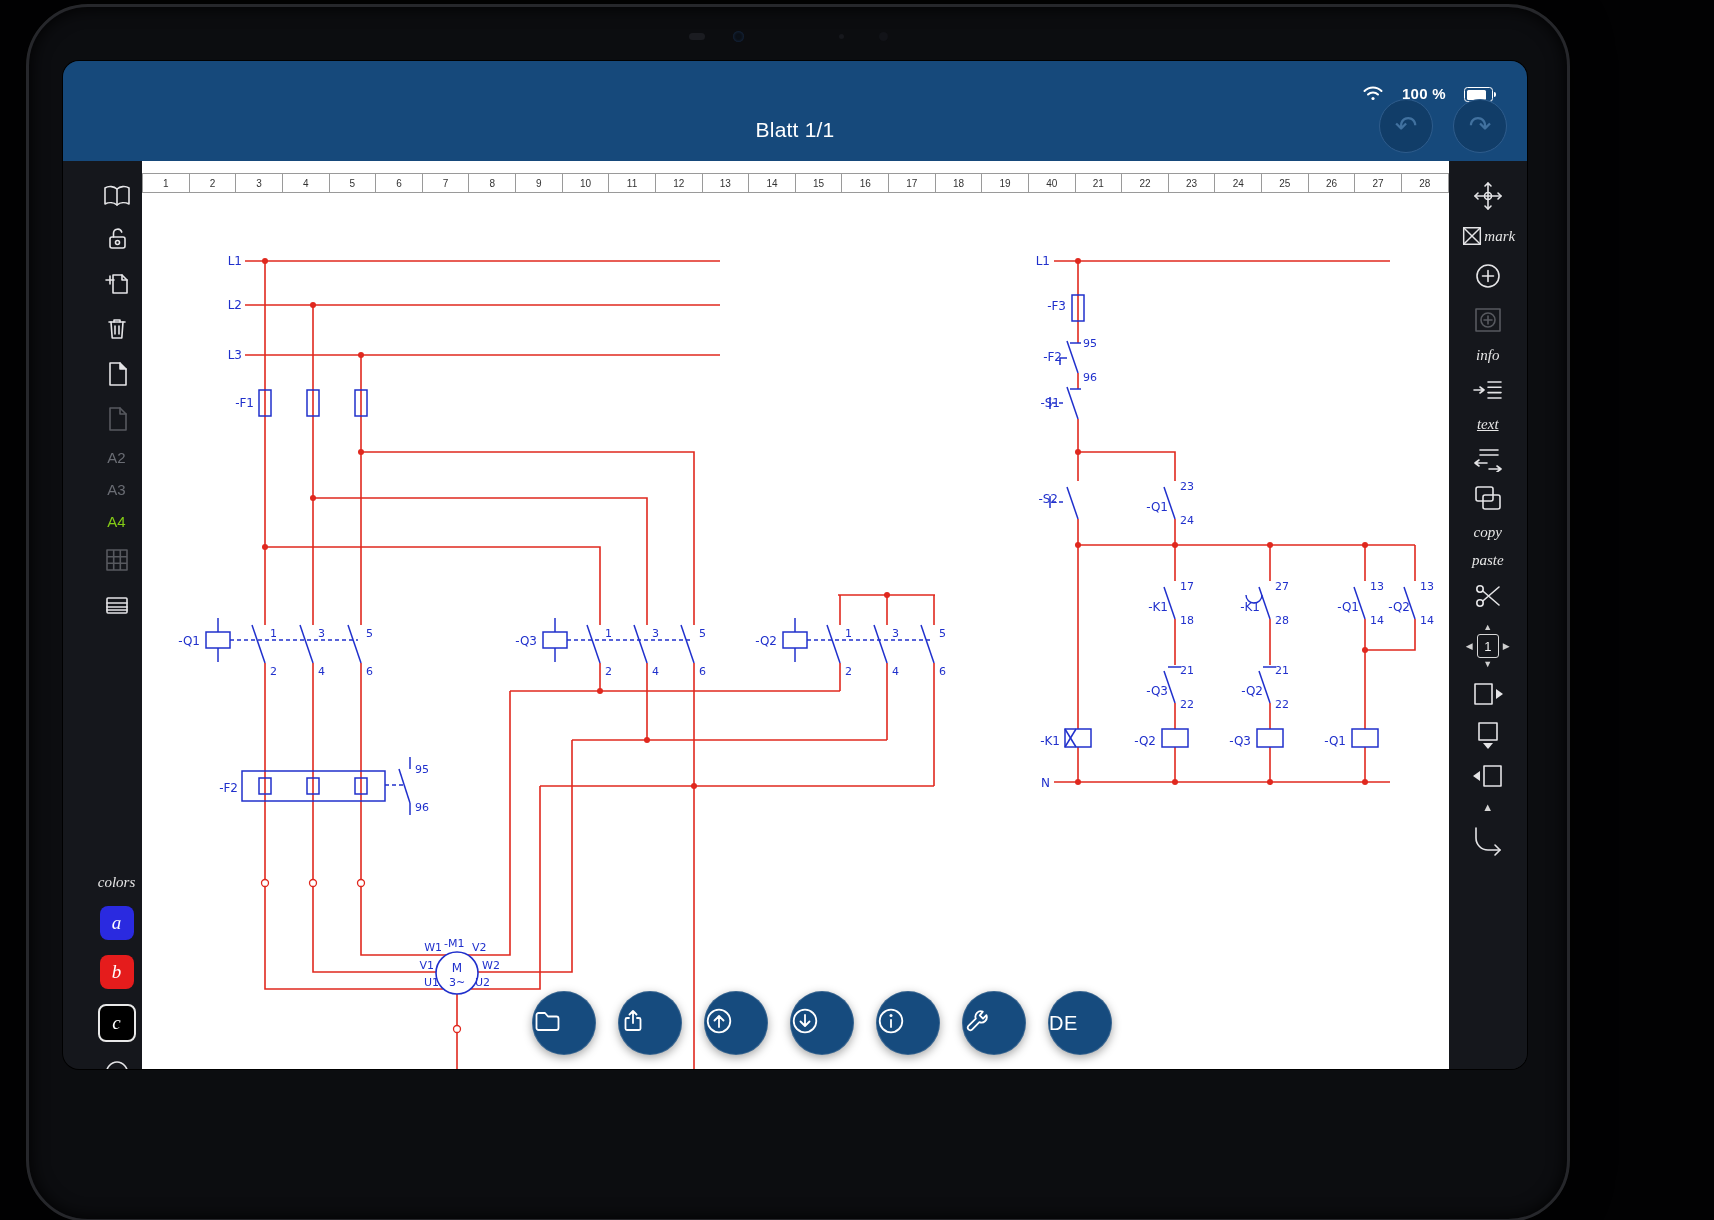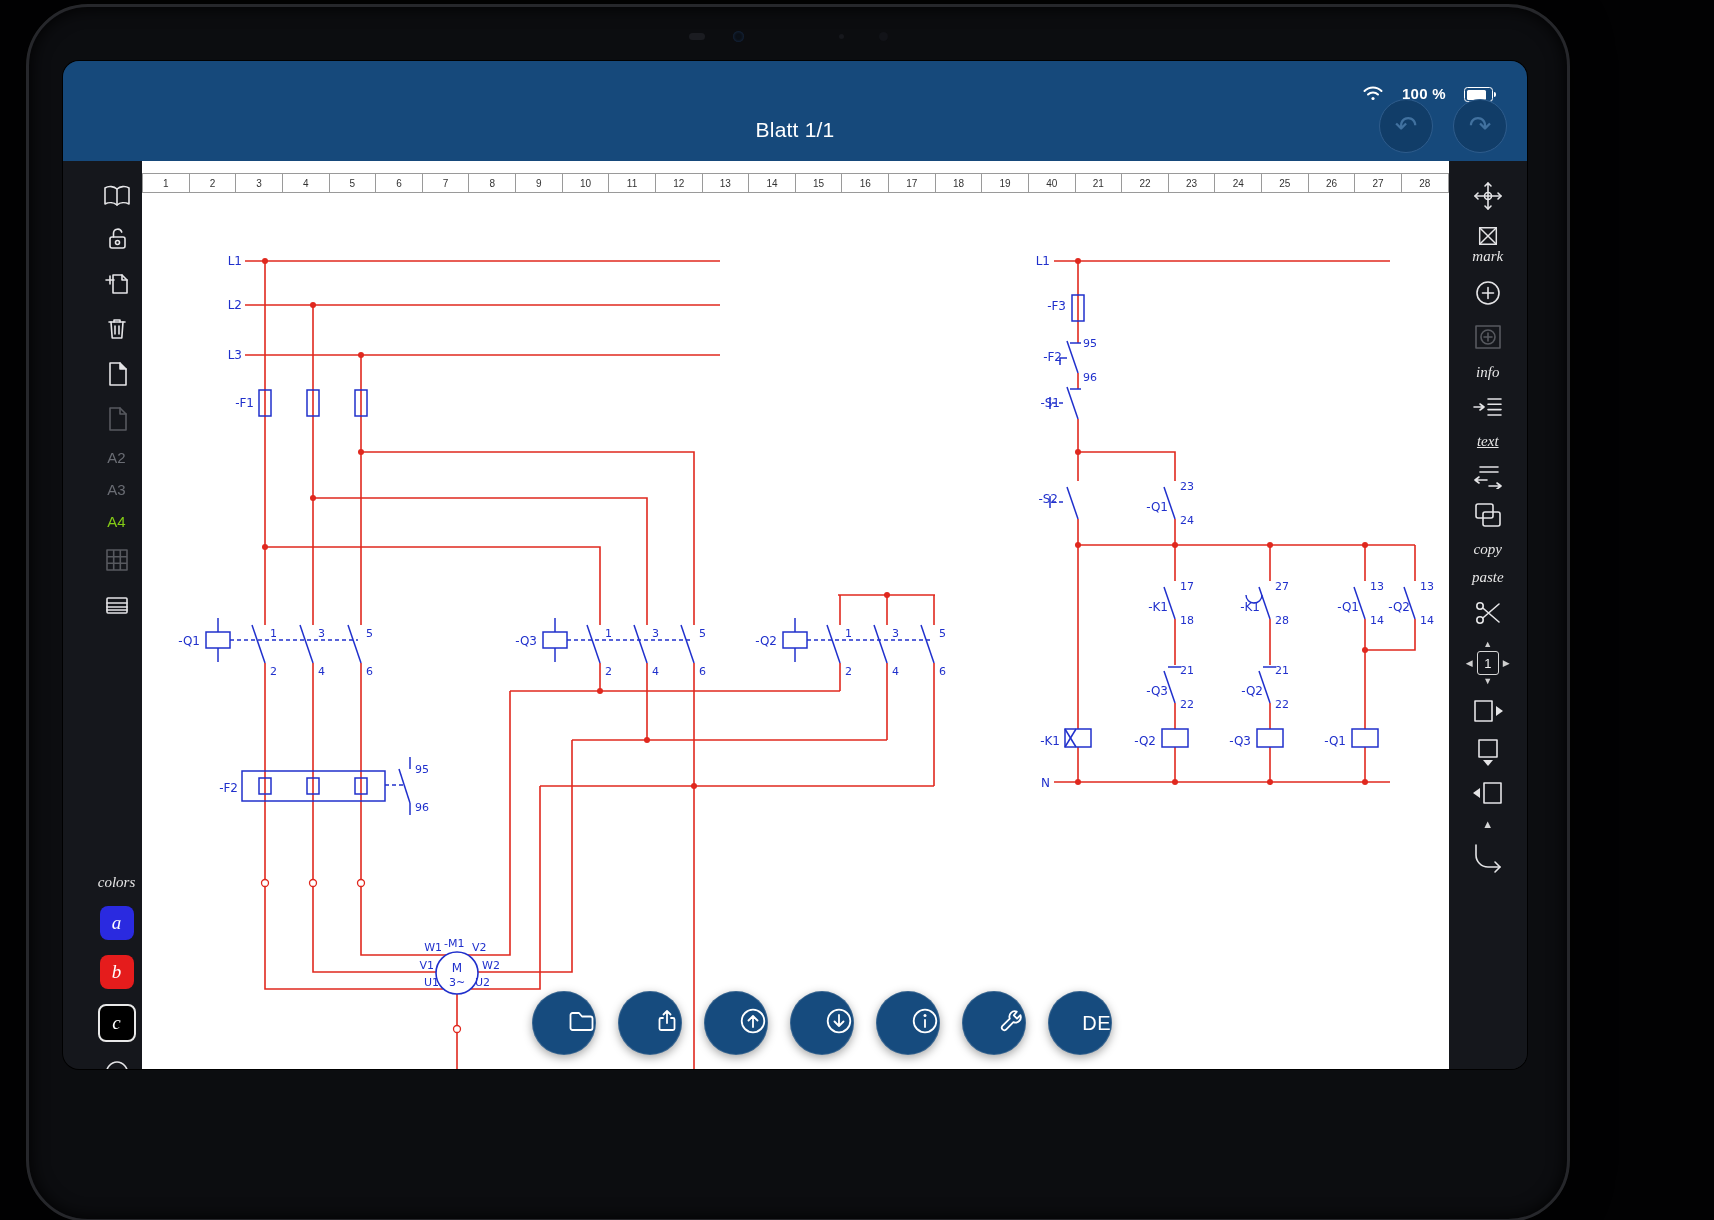--- a/index.html
+++ b/index.html
@@ -40,21 +40,21 @@
   .stepper .numbox{width:20px;height:22px;border:1.5px solid #d6d6d6;border-radius:3px;
     display:flex;align-items:center;justify-content:center;font-size:13px;color:#f0f0f0;}
   .ruler{position:absolute;left:0;top:12px;right:0;height:18px;display:flex;
     border-top:1px solid #9a9a9a;border-bottom:1px solid #9a9a9a;border-left:1px solid #9a9a9a;}
   .ruler-cell{flex:1;border-right:1px solid #9a9a9a;font-size:10px;color:#333;
     display:flex;align-items:center;justify-content:center;}
   #schematic-svg{position:absolute;left:0;top:30px;}
   #schematic-svg text{font-family:"DejaVu Sans", sans-serif;}
   .floatbar{position:absolute;left:390px;top:830px;display:flex;gap:22px;}
   .fbtn{width:62px;height:62px;border-radius:50%;background:#164b7e;border:1px solid rgba(255,255,255,.14);
-    display:flex;align-items:center;justify-content:flex-end;box-shadow:0 3px 10px rgba(0,0,0,.35);}
+    display:flex;align-items:center;justify-content:flex-start;box-shadow:0 3px 10px rgba(0,0,0,.35);}
   .fbtn svg{stroke:#fff;fill:none;stroke-width:1.8;stroke-linecap:round;stroke-linejoin:round;}
   .fbtn .detxt{color:#fff;font-size:20px;letter-spacing:.5px;}
   .spacer{flex:1 1 auto;}
 </style>
 </head>
 <body>
 
 <div class="device">
   <div class="cam-dot" style="left:660px;top:26px;width:16px;height:7px;background:#1b1c21;border-radius:4px;"></div>
   <div class="cam-dot" style="left:704px;top:24px;width:11px;height:11px;background:#0b1017;box-shadow:inset 0 0 3px #1c3356;"></div>
@@ -454,21 +454,21 @@
       </div>
 
       <div class="rtools">
         <span class="icon">
           <svg width="34" height="34" viewBox="0 0 34 34">
               <path d="M17,4 V30 M4,17 H30"></path>
               <path d="M17,4 l-3,3 M17,4 l3,3 M17,30 l-3,-3 M17,30 l3,-3 M4,17 l3,-3 M4,17 l3,3 M30,17 l-3,-3 M30,17 l-3,3"></path>
               <circle cx="17" cy="17" r="3.5"></circle>
             </svg>
         </span>
-        <span class="icon" style="display:flex;flex-direction:column;align-items:center;gap:0;">
+        <span class="icon" style="display:flex;align-items:center;gap:0;">
           <svg width="24" height="24" viewBox="0 0 26 26">
               <rect x="4" y="4" width="18" height="18"></rect>
               <path d="M4,4 L22,22 M22,4 L4,22"></path>
             </svg>
           <span class="itlabel">mark</span>
         </span>
         <span class="icon">
           <svg width="34" height="34" viewBox="0 0 34 34">
               <circle cx="17" cy="17" r="11"></circle>
               <path d="M17,11.5 V22.5 M11.5,17 H22.5"></path>

